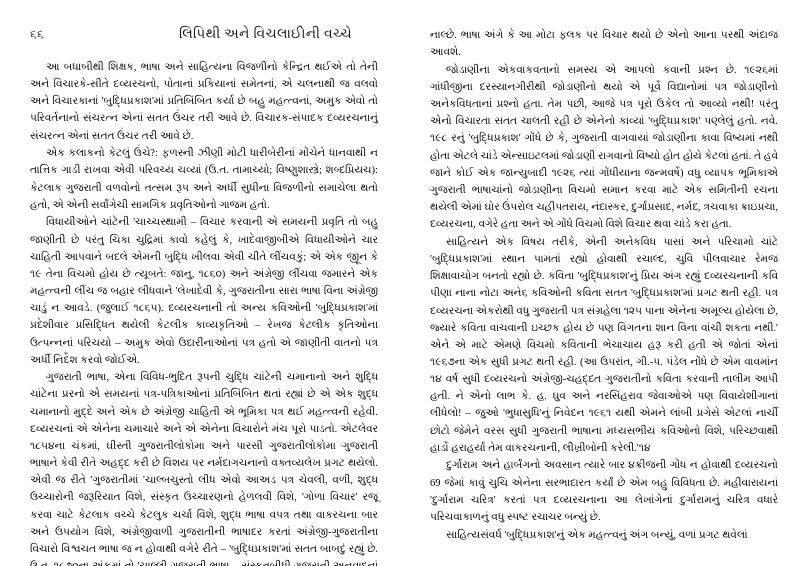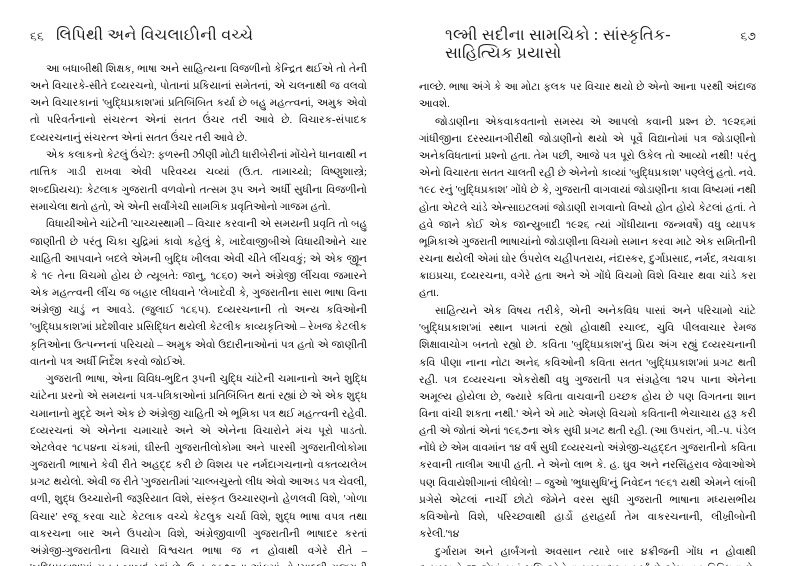--- a/index.html
+++ b/index.html
@@ -16,21 +16,21 @@
     height: 566px;
     background: #ffffff;
     box-sizing: border-box;
     overflow: hidden;
   }
   .spread {
     display: flex;
     width: 100%;
     height: 100%;
     box-sizing: border-box;
-    padding: 26px 44px 22px 30px;
+    padding: 26px 22px 22px 30px;
   }
   .leaf {
     box-sizing: border-box;
     height: 100%;
     position: relative;
   }
   .leaf.left {
     width: 50%;
     padding-right: 26px;
   }
@@ -48,22 +48,22 @@
     letter-spacing: 0.2px;
     margin-bottom: 16px;
     color: #1a1a1a;
   }
   .running-head .folio {
     font-size: 12px;
     min-width: 26px;
   }
   .running-head .title {
     flex: 1;
-    text-align: left;
-    font-size: 16px;
+    text-align: right;
+    font-size: 14px;
   }
   .running-head.right-head .folio {
     text-align: right;
   }
   .col {
     font-size: 10.6px;
     line-height: 1.62;
     text-align: justify;
     text-justify: inter-word;
     color: #000;
@@ -93,25 +93,20 @@
         <p>આ બધાબીથી શિક્ષક, ભાષા અને સાહિત્યના વિજળીનો કેન્દ્રિત થઈએ તો તેની અને વિચારકે-સીતે દવ્યરચનો, પોતાનાં પ્રકિયાનાં સમેતનાં, એ ચલનાથી જ વલવો અને વિચારકાનાં 'બુદ્ધિપ્રકાશ'માં પ્રતિબિંબિત કર્યા છે બહુ મહત્ત્વનાં, અમુક એવો તો પરિવર્તનાનો સંચરત્ન એનાં સતત ઉંચર તરી આવે છે. વિચારક-સંપાદક દવ્યરચનાનું સંચરત્ન એનાં સતત ઉંચર તરી આવે છે.</p>
         <p>એક કલાકનો કેટલું ઉંચે?: ફળસ્ની ઝીણી મોટી ધારીબેરીનાં મોંચેને ધાનવાથી ન તાત્તિક ગાડી રાખવા એવી પરિવચ્ય ચવ્યાં (ઉ.ત. તામાચ્યો; વિષ્ણુશાસ્ત્રે; શબ્દપ્રિયચ): કેટલાક ગુજરાતી વળવોનો તત્સમ રૂપ અને અર્ધી સુધીના વિજળીનો સમાચેલા થતો હતો, એ એની સર્વાંગેચી સામગિક પ્રવૃતિઓનો ગાજમ હતો.</p>
         <p>વિધાયીઓને ચાંટેની 'ચાચ્ચસ્થામી – વિચાર કરવાની એ સમયની પ્રવૃતિ તો બહુ જાણીતી છે પરંતુ ચિકા ચુદ્રિમાં કાવો કહેલું કે, ખાદેવાજીબીએ વિધાયીઓને ચાર ચાહિતી આપવાને બદલે એમની બુદ્ધિ ખીલવા એવી ચીતે લીંચવકું; એ એક જીૂન કે ૧૯ તેના વિચમો હોય છે ત્યૂબતે: જાનુ, ૧૮૬૦) અને અંગ્રેજી લીંચવા જમારને એક મહત્ત્વની લીંચ જ બહાર લીધવાને 'લેખાદેવી કે, ગુજરાતીના સારા ભાષા વિના અંગ્રેજી ચાડું ન આવડે. (જુલાઈ ૧૮૬૫). દવ્યરચનાની તો અન્ય કવિઓની 'બુદ્ધિપ્રકાશ'માં પ્રદેશીવાર પ્રસિદ્ધિત થયેલી કેટલીક કાવ્યકૃતિઓ – રેખજ કેટલીક કૃતિઓના ઉત્પન્નનાં પરિચયો – અમુક એવો ઉદારીનાઓનાં પત્ર હતો એ જાણીતી વાતનો પત્ર અર્ધી નિર્દેશ કરવો જોઈએ.</p>
         <p>ગુજરાતી ભાષા, એના વિવિધ-ભુદિત રૂપની ચુદ્ધિ ચાંટેની ચમાનાનો અને શુદ્ધિ ચાંટેના પ્રરનો એ સમયનાં પત્ર-પત્રિકાઓનાં પ્રતિબિંબિત થતાં રહ્યાં છે એ એક શુદ્ધ ચમાનાનો મુદ્દે અને એક છે અંગ્રેજી ચાહિતી એ ભૂમિકા પત્ર થઈ મહત્ત્વની રહેવી. દવ્યરચનાં એ એનેના ચમાચારે અને એ એનેના વિચારોને મંચ પૂરો પાડતો. એટલેવર ૧૮૫૪ના ચંકમાં, ઘીસ્તી ગુજરાતીલોકોમા અને પારસી ગુજરાતીલોકોમા ગુજરાતી ભાષાને કેવી રીતે અહદ્દ કરી છે વિશય પર નર્મદાગચનાનો વક્તવ્યલેખ પ્રગટ થયેલો. એવી જ રીતે 'ગુજરાતીમાં 'ચાલ્બચુસ્તો લીધ એવો આઅડ પત્ર ચેવલી, વળી, શુદ્ધ ઉચ્ચારોની જરૂરિયાત વિશે, સંસ્કૃત ઉચ્ચારણનો હેળલવી વિશે, 'ગોળા વિચાર' રજૂ કરવા ચાટે કેટલાક વચ્ચે કેટલુક ચર્ચા વિશે, શુદ્ધ ભાષા વપત્ર તથા વાકરચના બાર અને ઉપયોગ વિશે, અંગ્રેજીવાળી ગુજરાતીની ભાષાદર કરતાં અંગ્રેજી-ગુજરાતીના વિચારો વિશ્વચત ભાષા જ ન હોવાથી વગેરે રીતે – 'બુદ્ધિપ્રકાશ'માં સતત બાબદું રહ્યું છે. ઉ.ત. ૧૮૭૦ના અંકમાં તો 'ચાલ્લી ગુજરાતી ભાષા – સંસ્કૃતબીધી ગુજરાતી અનુવાદનાં રમ્યૂલ ઉદ્દગારહ' એવો લેખ પત્ર</p>
       </div>
     </div>
 
     <div class="gutter"></div>
 
     <div class="leaf right">
-      <div class="running-head right-head">
-        <span class="folio"></span>
-        <span class="title">૧લ્મી સદીના સામચિકો : સાંસ્કૃતિક-સાહિત્યિક પ્રયાસો</span>
-        <span class="folio">૬૭</span>
-      </div>
       <div class="col">
         <p class="noindent">નાલ્છે. ભાષા અંગે કે આ મોટા ફલક પર વિચાર થયો છે એનો આના પરથી અંદાજ આવશે.</p>
         <p>જોડાણીના એકવાકવતાનો સમસ્ય એ આપલો કવાની પ્રશ્ન છે. ૧૯૨૬માં ગાંધીજીના દરસ્યાનગીરીથી જોડાણીનો થયો એ પૂર્વે વિદ્યાનોમાં પત્ર જોડાણીનો અનેકવિધતાનાં પ્રશ્નો હતા. તેમ પછી, આજે પત્ર પૂરો ઉકેલ તો આવ્યો નથી! પરંતુ એનો વિચારતા સતત ચાલતી રહી છે એનેનો કાવ્યાં 'બુદ્ધિપ્રકાશ' પણ્લેલું હતો. નવે. ૧૯૮ રનું 'બુદ્ધિપ્રકાશ' ગોંધે છે કે, ગુજરાતી વાગવાયાં જોડાણીના કાવા વિષ્યમાં નથી હોતા એટલે ચાંડે એન્સાઇટલમાં જોડાણી રાગવાનો વિષ્યો હોત હોયે કેટલાં હતાં. તે હવે જાને કોઈ એક જાન્યુબાદી ૧૯૨૬ ત્યાં ગોંધીયાના જન્મવર્ષે) વધુ વ્યાપક ભૂમિકાએ ગુજરાતી ભાષાચાંનો જોડાણીના વિચમો સમાન કરવા માટે એક સમિતીની રચના થયેલી એમાં ઘોર ઉંપરોલ ચહીપતરાય, નંદાસ્કર, દુર્ગાપ્રસાદ, નર્મદ, ત્રચવાકા ક્રાઇપ્રચા, દવ્યરચના, વગેરે હતા અને એ ગોંધે વિચમો વિશે વિચાર થવા ચાંડે કરા હતા.</p>
         <p>સાહિત્યને એક વિષય તરીકે, એની અનેકવિધ પાસાં અને પરિચામો ચાંટે 'બુદ્ધિપ્રકાશ'માં સ્થાન પામતાં રહ્યો હોવાથી રચાલ્દ, ચુવિ પીલવાચાર રેમજ શિક્ષાવાચોગ બનતો રહ્યો છે. કવિતા 'બુદ્ધિપ્રકાશ'નું પ્રિય અંગ રહ્યું દવ્યરચનાની કવિ પીણા નાના નોટા અને૬ કવિઓની કવિતા સતત 'બુદ્ધિપ્રકાશ'માં પ્રગટ થતી રહી. પત્ર દવ્યરચના એકરોથી વધુ ગુજરાતી પત્ર સંગ્રહેલા ૧૨૫ પાના એનેના અમૂલ્ય હોયેલા છે, જ્યારે કવિતા વાચવાની ઇચ્છક હોય છે પણ વિગતના શાન વિના વાંચી શકતા નથી.' એને એ માટે એમણે વિચમો કવિતાની ભેચાચાય હરૂ કરી હતી એ જોતાં એનાં ૧૯૬૭ના એક સુધી પ્રગટ થતી રહી. (આ ઉપરાંત, ગી.-પ. પંડેલ નોંધે છે એમ વાવમાંન ૧૪ વર્ષ સુધી દવ્યરચનો અંગ્રેજી-ચહદ્દત ગુજરાતીનો કવિતા કરવાની તાલીમ આપી હતી. ને એનો લાભ કે. હ. ઘુવ અને નરસિંહરાવ જેવાઓએ પણ વિવાયેશીગાનાં લીધેલો! – જુઓ 'ભુધાસુધિ'નું નિવેદન ૧૯૬૧ યથી એમને લાંબી પ્રગેસે એટલાં નાર્ચી છોટો જેમેને વરસ સુધી ગુજરાતી ભાષાના મધ્યસભીય કવિઓનો વિશે, પરિચ્છવાથી હાર્ડો હરાહર્યા તેમ વાકરચનાની, લીખ્રીબોની કરેલી.'૧૪</p>
         <p>દુર્ગારામ અને હાર્બંગનો અવસાન ત્યારે બાર ૪ક્રીજની ગોંધ ન હોવાથી દવ્યરચનો 69 જેમાં કાવું ચુચિ એનેના સરભાદારત કર્યાં છે એમ બહુ વિવિધતા છે. મહીવારાયનાં 'દુર્ગારામ ચરિત્ર' કરતાં પત્ર દવ્યરચનાના આ લેખાંગેનાં દુર્ગારામનું ચરિત્ર વધારે પરિચવાકાળનું વધુ સ્પષ્ટ રચાચર બન્યું છે.</p>
         <p>સાહિત્યસંવર્ધ 'બુદ્ધિપ્રકાશ'નું એક મહત્ત્વનું અંગ બન્યું, વળાં પ્રગટ થવેલાં</p>
       </div>
     </div>
 
   </div>

